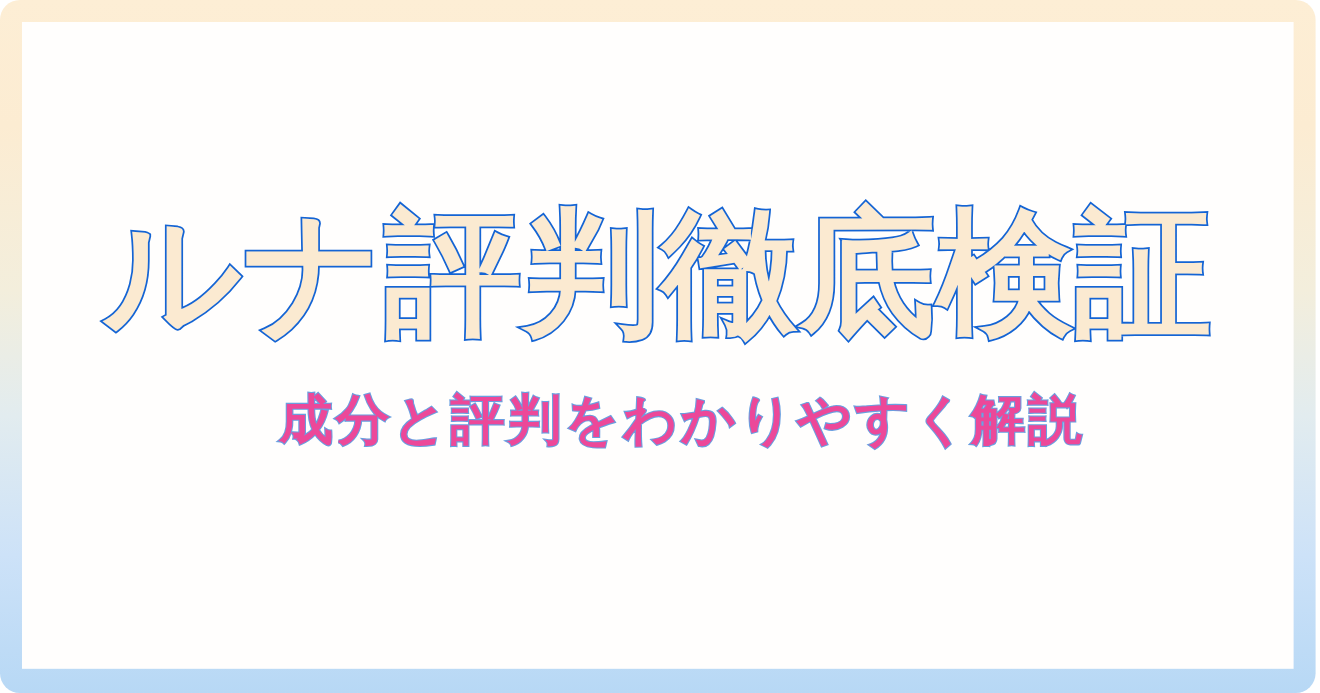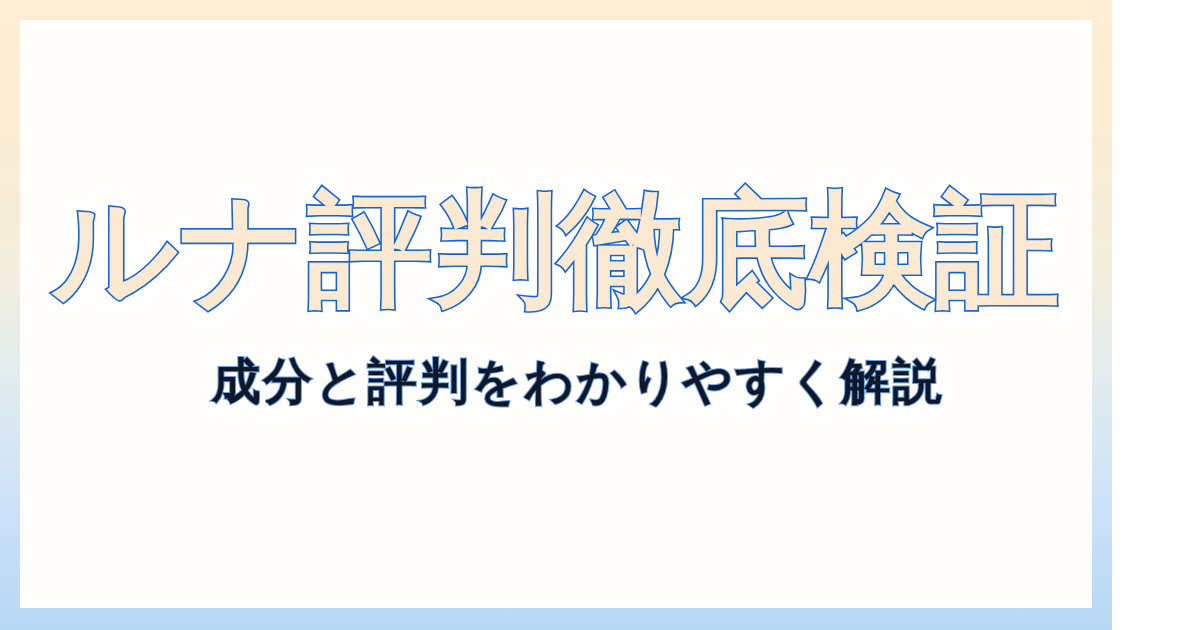--- a/index.html
+++ b/index.html
@@ -10,35 +10,36 @@
   body {
     width: 1200px;
     height: 630px;
     overflow: hidden;
     font-family: "Liberation Sans", "DejaVu Sans", sans-serif;
   }
 
   
   .eyecatch {
     position: relative;
-    width: 1112px;
+    width: 1196px;
     height: 630px;
     box-sizing: border-box;
     background: linear-gradient(
         180deg,
         #fdeed5 0%,
         #fcecd2 18%,
         #f3eedc 42%,
         #e2ecef 60%,
         #cde2f8 80%,
         #b7d8f5 100%);
     display: flex;
     align-items: stretch;
     justify-content: stretch;
     padding: 20px 20px 22px 20px;
+    border-radius: 18px;
   }
 
   
   .card {
     position: relative;
     flex: 1 1 auto;
     background: #fffefd;
     display: flex;
     flex-direction: column;
     align-items: center;
@@ -70,21 +71,21 @@
 
   
   .subheadline {
     display: block;
     font-family: "DejaVu Sans", "Liberation Sans", sans-serif;
     font-size: 49px;
     font-weight: 700;
     line-height: 1.0;
     letter-spacing: 0.055em;
     margin: 0;
-    color: #0f172a;
+    color: #ec4899;
     -webkit-text-stroke: 2px #6a9fe0;
     paint-order: stroke fill;
     white-space: nowrap;
     padding-left: 44px;
   }
 </style>
 </head>
 <body>
 
 <div class="eyecatch">

